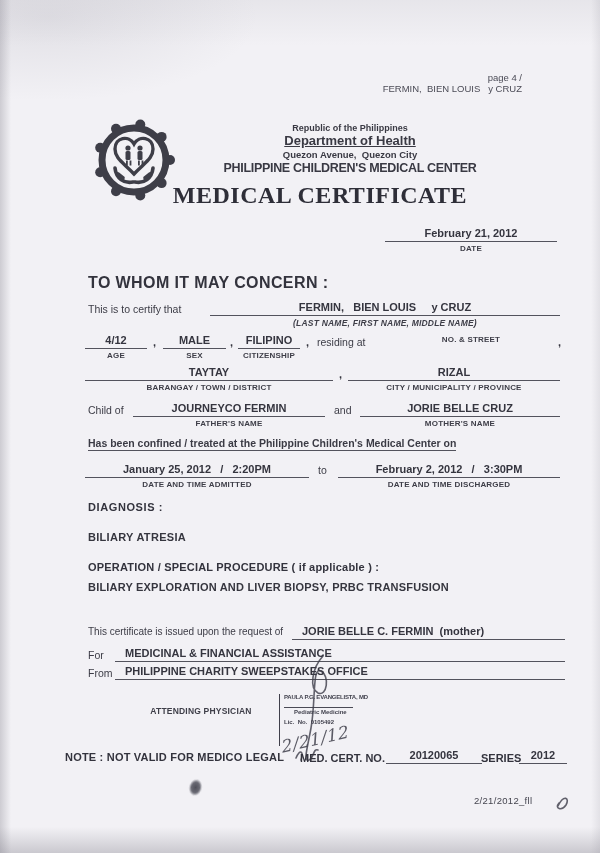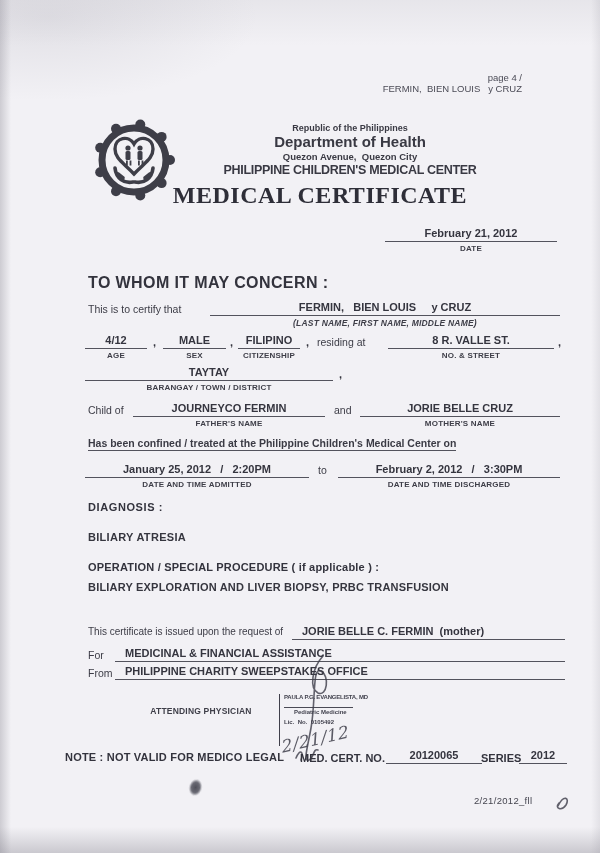--- a/index.html
+++ b/index.html
@@ -77,21 +77,21 @@
     <g fill="none" stroke="#3e3e48" stroke-width="3.6" stroke-linecap="round">
       <path d="M23 50 C24 60, 32 66, 41 64"></path>
       <path d="M61 50 C60 60, 52 66, 43 64"></path>
       <path d="M26 56 L31 60"></path>
         <path d="M58 56 L53 60"></path>
     </g>
   </svg>
 
   <div class="abs" style="left:205px;top:123px;width:290px;text-align:center;color:#393943;">
     <div style="font-size:9px;font-weight:700;">Republic of the Philippines</div>
-    <div style="font-size:15px;font-weight:700;">Department of Health</div>
+    <div style="font-size:13px;font-weight:700;text-decoration:underline;">Department of Health</div>
     <div style="font-size:9.5px;font-weight:700;margin-top:1px;white-space:pre;">Quezon Avenue,  Quezon City</div>
     <div style="font-size:12.5px;font-weight:700;letter-spacing:-.3px;margin-top:1px;">PHILIPPINE CHILDREN'S MEDICAL CENTER</div>
   </div>
 
   <div class="abs" style="left:0;top:182px;width:640px;text-align:center;
        font-family:'Liberation Serif',serif;font-weight:700;font-size:24px;letter-spacing:.5px;color:#2e2e38;">MEDICAL CERTIFICATE</div>
 
   <div class="fg" style="left:385px;top:226px;width:172px;">
     <span class="fval">February 21, 2012</span>
     <span class="fcap">DATE</span>
@@ -115,30 +115,33 @@
     <span class="fcap">SEX</span>
   </div>
   <span class="comma" style="left:230px;top:336px;">,</span>
   <div class="fg" style="left:238px;top:333px;width:62px;">
     <span class="fval">FILIPINO</span>
     <span class="fcap">CITIZENSHIP</span>
   </div>
   <span class="comma" style="left:306px;top:336px;">,</span>
   <div class="lbl" style="left:317px;top:336px;">residing at</div>
   <div class="fg" style="left:388px;top:333px;width:166px;">
-    <span class="fval">8 R. VALLE ST.</span>
     <span class="fcap">NO. &amp; STREET</span>
   </div>
   <span class="comma" style="left:558px;top:336px;">,</span>
 
   <div class="fg" style="left:85px;top:365px;width:248px;">
     <span class="fval">TAYTAY</span>
     <span class="fcap">BARANGAY /  TOWN  /  DISTRICT</span>
   </div>
   <span class="comma" style="left:339px;top:368px;">,</span>
+  <div class="fg" style="left:348px;top:365px;width:212px;">
+    <span class="fval">RIZAL</span>
+    <span class="fcap">CITY /  MUNICIPALITY /  PROVINCE</span>
+  </div>
 
   <div class="lbl" style="left:88px;top:404px;">Child of</div>
   <div class="fg" style="left:133px;top:401px;width:192px;">
     <span class="fval">JOURNEYCO FERMIN</span>
     <span class="fcap">FATHER'S NAME</span>
   </div>
   <div class="lbl" style="left:334px;top:404px;">and</div>
   <div class="fg" style="left:360px;top:401px;width:200px;">
     <span class="fval">JORIE BELLE CRUZ</span>
     <span class="fcap">MOTHER'S NAME</span>

